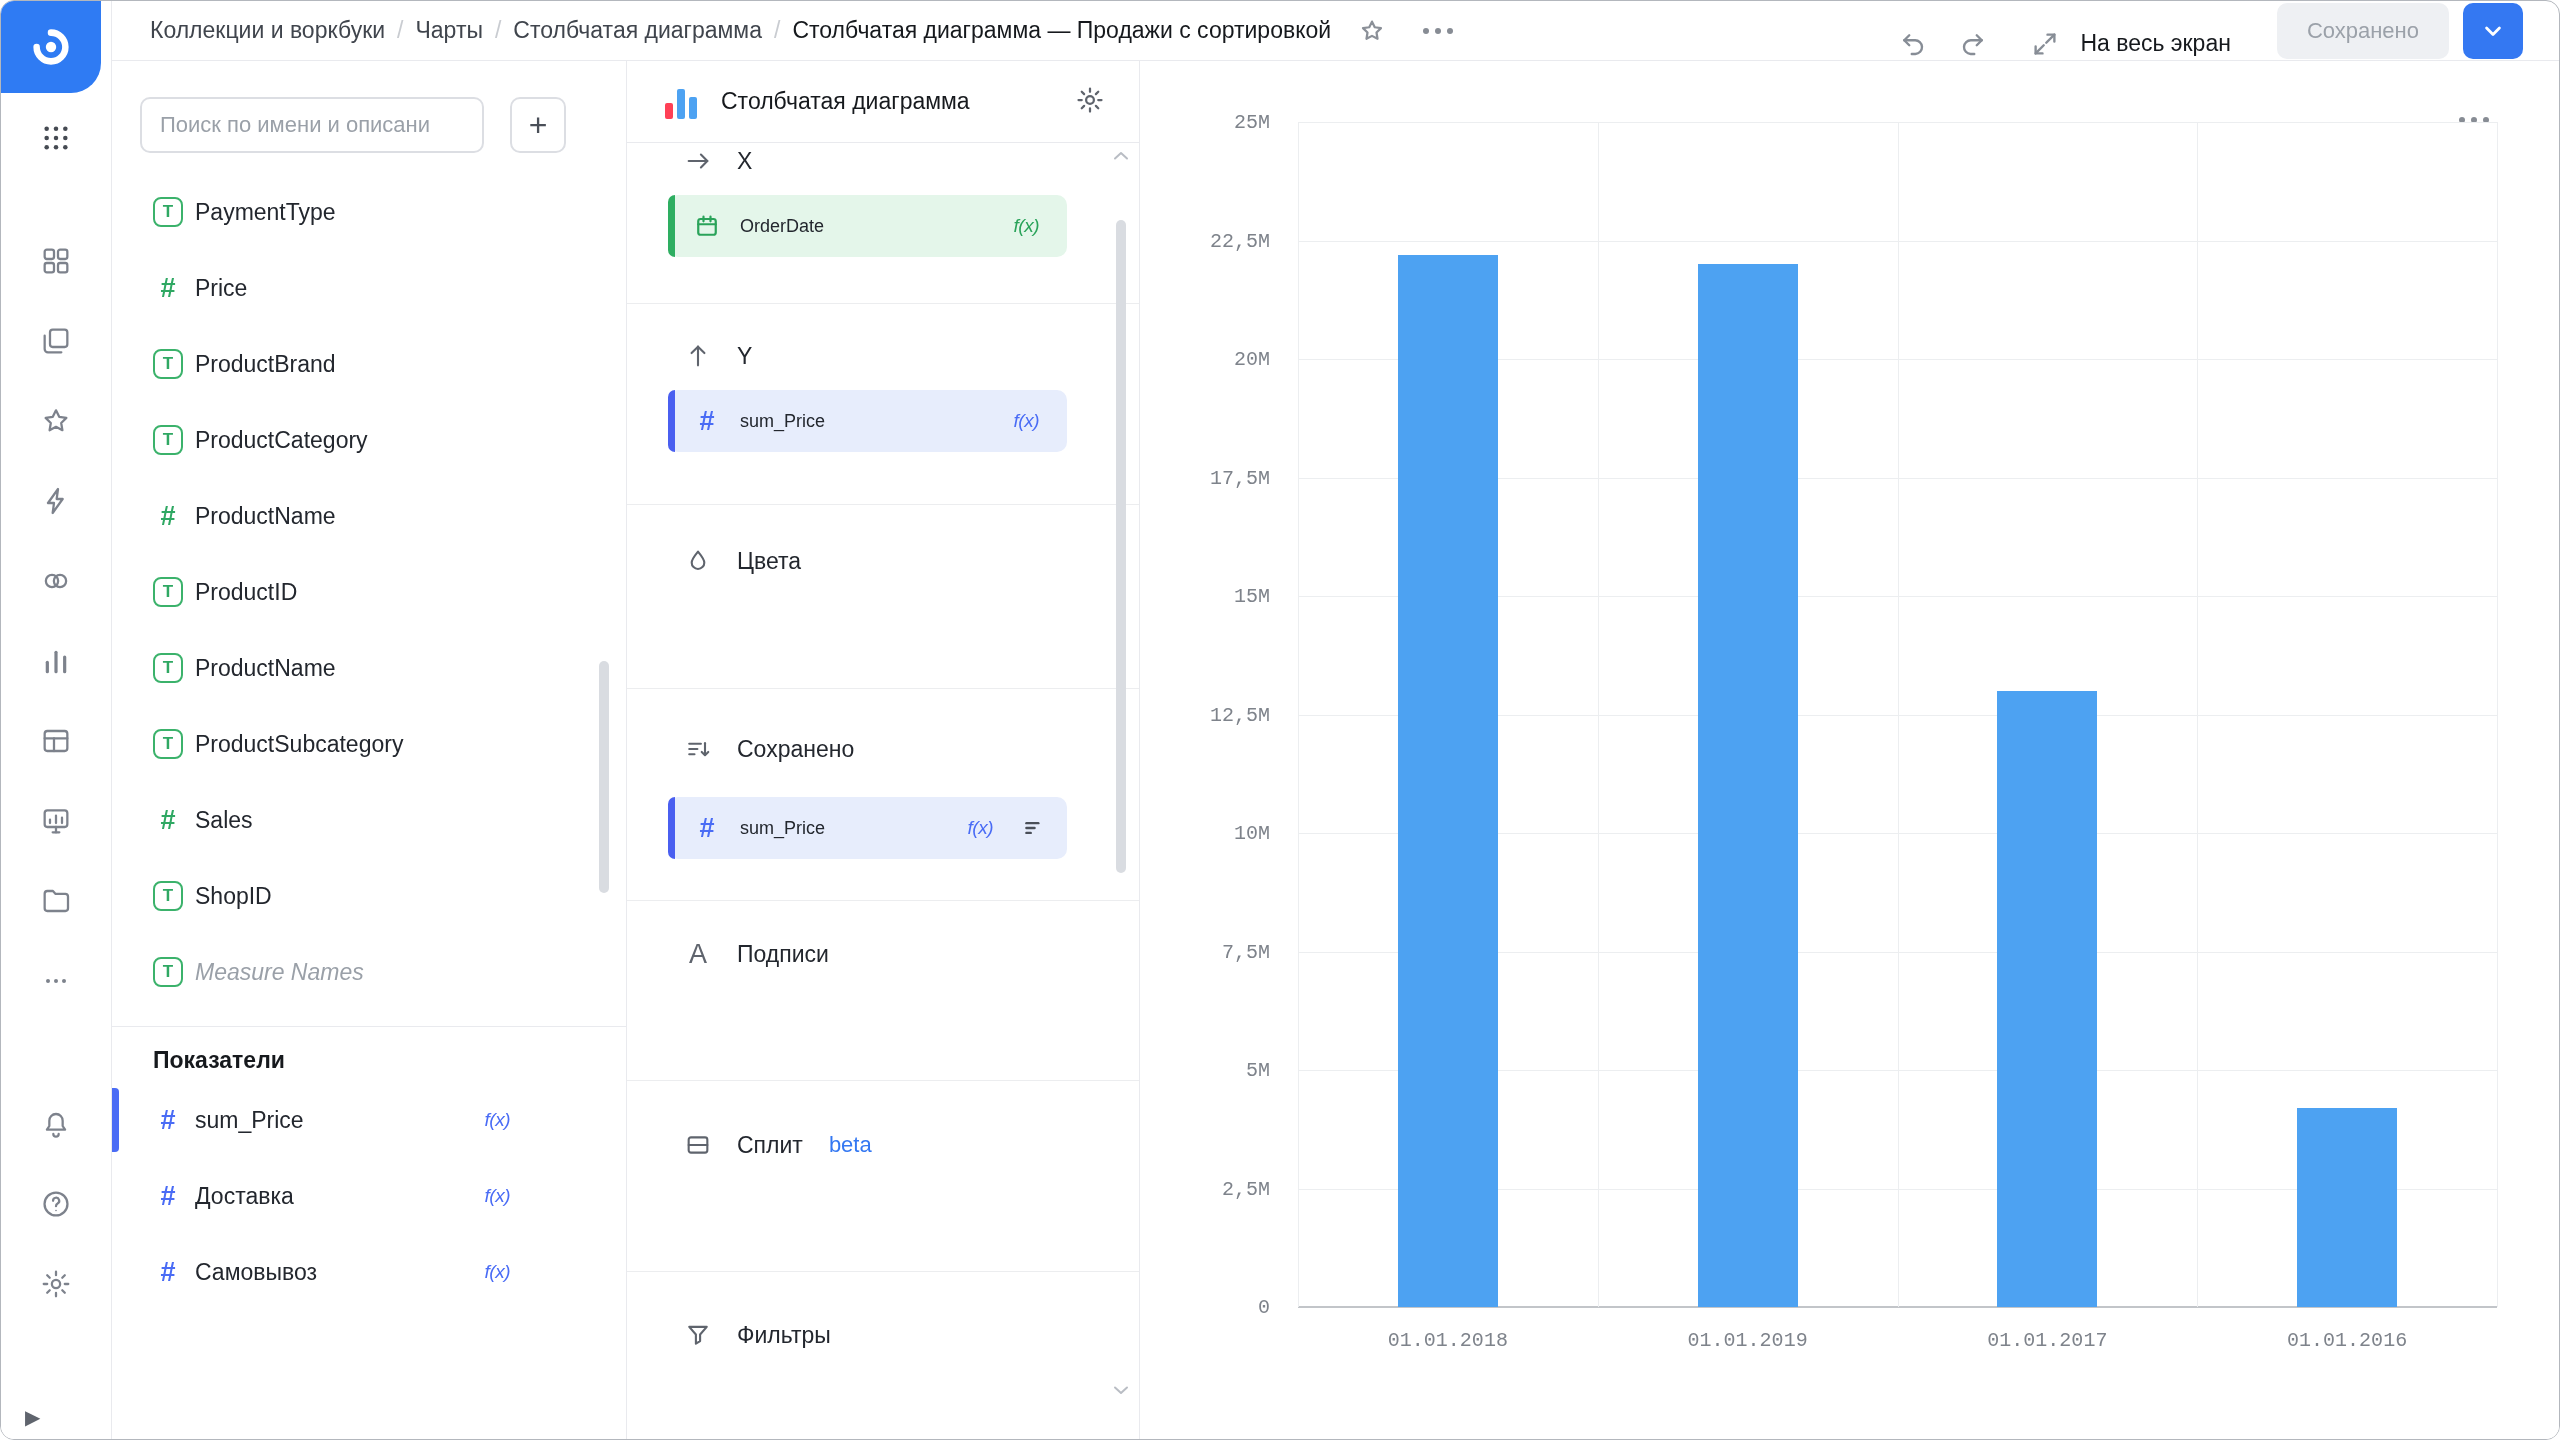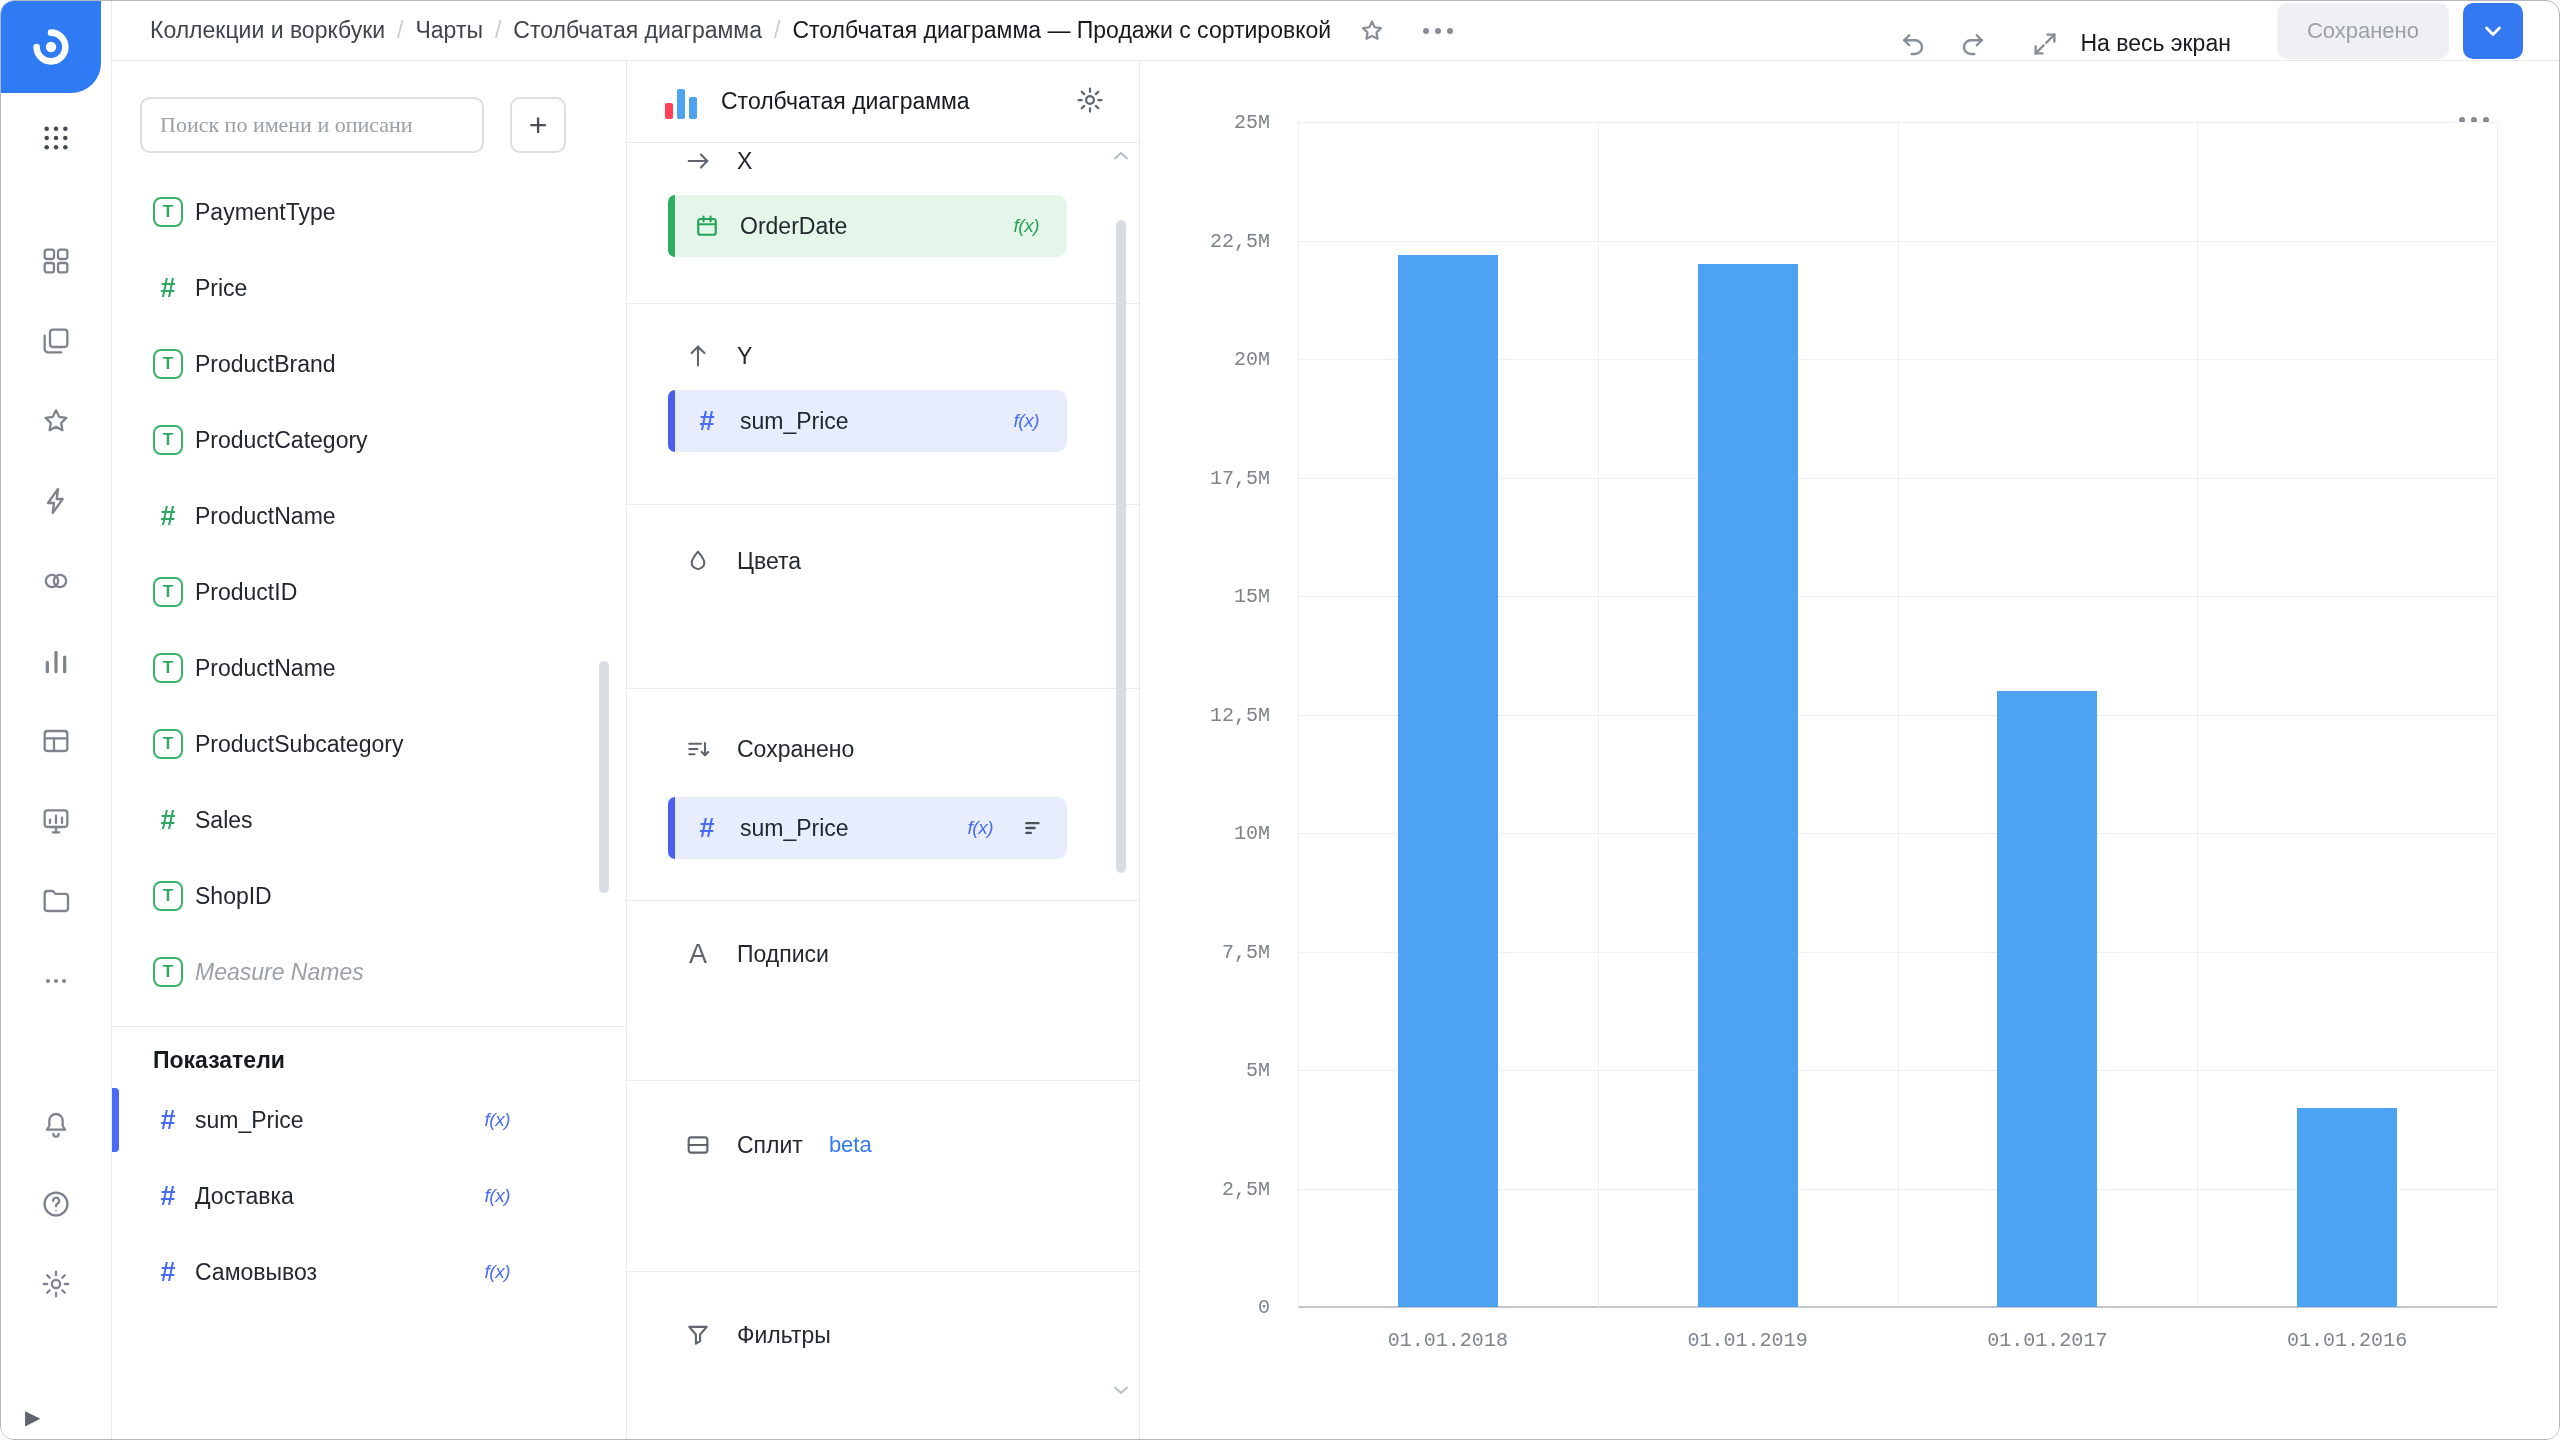--- a/index.html
+++ b/index.html
@@ -44,21 +44,21 @@
 
   .content { flex:1; display:flex; min-height:0; }
 
   
   .ds-panel { width:515px; flex-shrink:0; border-right:1px solid #e9eaee; position:relative; overflow:hidden; }
   .ds-header { height:82px; border-bottom:1px solid #e9eaee; display:flex; align-items:center; padding:0 28px; gap:16px; }
   .ds-header svg { stroke:#6a6f78; fill:none; stroke-width:2; stroke-linecap:round; stroke-linejoin:round; }
   .ds-label { font-size:23px; color:#23272e; }
   .ds-name { font-size:23px; color:#3478F2; cursor:pointer; }
   .search-row { display:flex; gap:26px; padding:36px 60px 0 28px; }
-  .search-input { flex:1; height:56px; border:2px solid #dcdee3; border-radius:10px; font-size:22px; font-family:Liberation Serif, serif; padding:0 18px; color:#333; outline:none; min-width:0; }
+  .search-input { flex:1; height:56px; border:2px solid #dcdee3; border-radius:10px; font-size:22px; font-family:Liberation Sans, sans-serif; padding:0 18px; color:#333; outline:none; min-width:0; }
   .search-input::placeholder { color:#9aa0a8; }
   .add-btn { width:56px; height:56px; flex-shrink:0; border:2px solid #dcdee3; background:#fff; border-radius:10px; color:#4a4f58; font-size:32px; line-height:1; display:flex; align-items:center; justify-content:center; cursor:pointer; font-family:inherit; }
   .field-list { margin-top:21px; }
   .field-row { height:76px; display:flex; align-items:center; padding-left:41px; gap:12px; position:relative; cursor:pointer; }
   .fi { width:30px; flex-shrink:0; display:flex; align-items:center; justify-content:center; }
   .fi.tbox { height:30px; border:2px solid #3bb26b; border-radius:8px; color:#2fa863; font-size:17px; font-weight:bold; }
   .fi.hash { font-size:27px; font-weight:bold; }
   .fi.hash.green { color:#2fa863; }
   .fi.hash.blue { color:#4a6cf5; }
   .fname { font-size:23px; color:#23272e; }
@@ -103,21 +103,21 @@
   .sec-sort .chip { margin-top:28px; }
   .chip::before { content:""; position:absolute; left:0; top:0; bottom:0; width:7px; border-radius:10px 0 0 10px; }
   .chip.green { background:#e4f6ea; }
   .chip.green::before { background:#2eae61; }
   .chip.blue { background:#e7edfc; }
   .chip.blue::before { background:#4a5ff0; }
   .chip-icon { width:30px; display:flex; align-items:center; justify-content:center; margin-right:18px; }
   .chip-icon svg { fill:none; stroke-width:1.9; stroke-linecap:round; stroke-linejoin:round; }
   .chip.green .chip-icon svg { stroke:#2aa35a; }
   .chip-icon.hash { font-size:27px; font-weight:bold; color:#4a6cf5; }
-  .chip-label { font-size:23px; color:#23272e; }
+  .chip-label { font-size:18px; color:#23272e; }
   .chip .fx { margin-left:auto; margin-right:28px; }
   .chip .sort-glyph { margin-left:0; margin-right:20px; display:flex; align-items:center; }
   .chip .sort-glyph svg { stroke:#4a4f58; stroke-width:2.2; fill:none; stroke-linecap:round; }
   .cfg-scrollbar { position:absolute; right:13px; top:159px; width:10px; height:653px; background:#d9dce1; border-radius:5px; cursor:pointer; }
   .scroll-arrow { position:absolute; right:9px; width:18px; height:14px; cursor:pointer; }
   .scroll-arrow svg { stroke:#b9bdc4; stroke-width:2; fill:none; stroke-linecap:round; stroke-linejoin:round; }
   .scroll-arrow.up { top:88px; }
   .scroll-arrow.down { top:1322px; }
 
   

